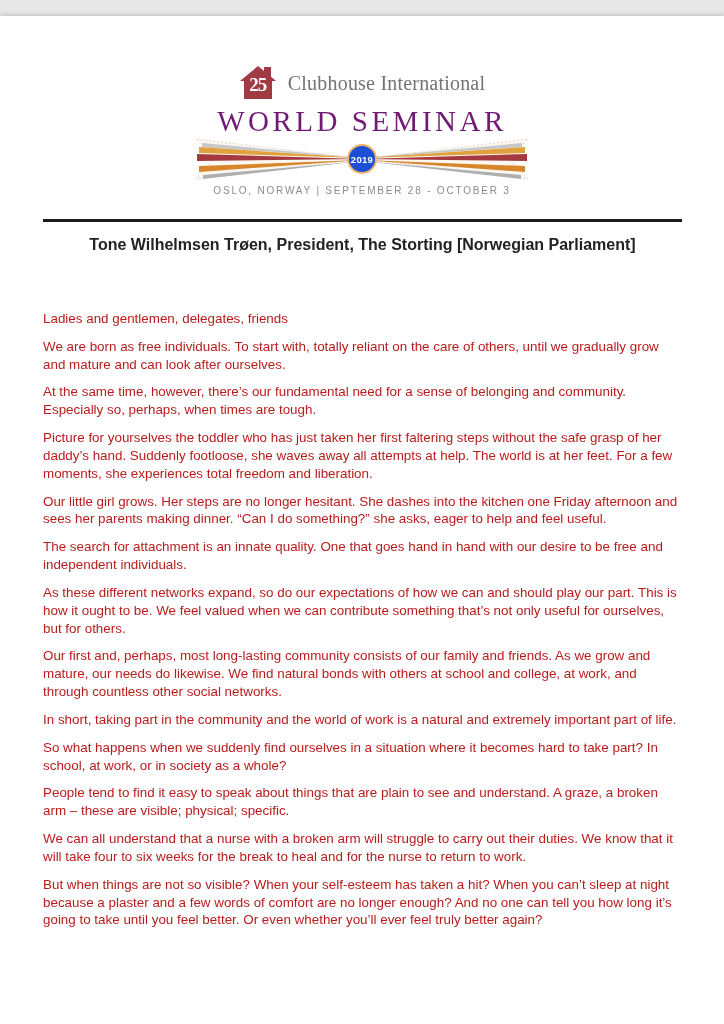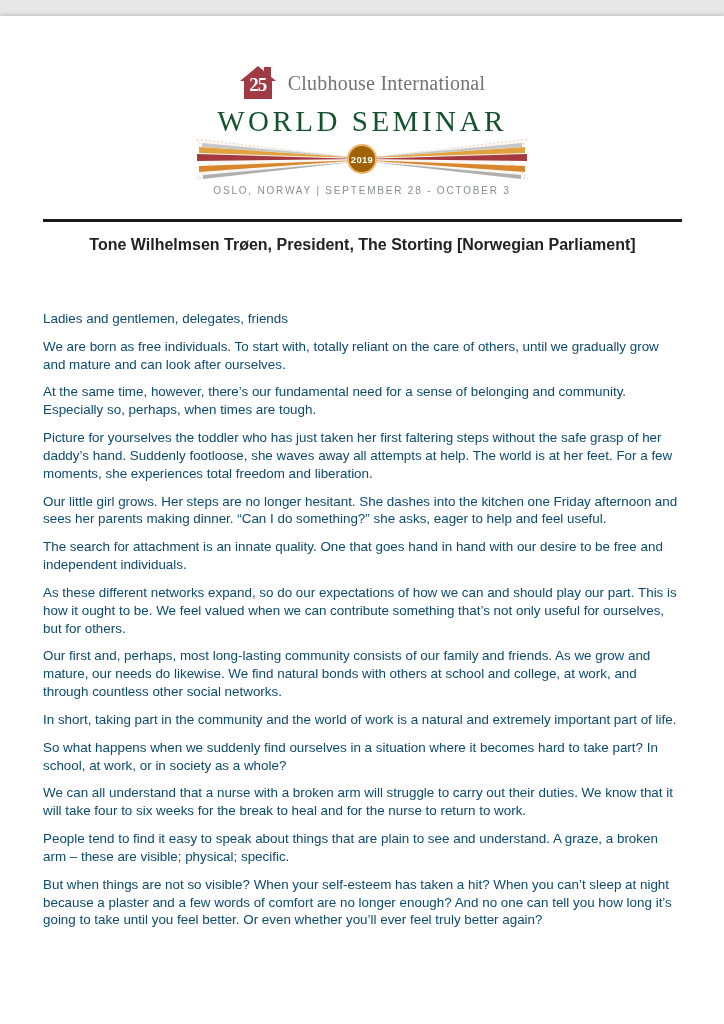--- a/index.html
+++ b/index.html
@@ -25,49 +25,49 @@
     font-weight:bold; font-size:19px; letter-spacing:-1px; text-align:center;
   }
   .org-name {
     font-family:"Liberation Serif", serif;
     font-size:20px; color:#737373; letter-spacing:.2px;
   }
   .event-name {
     margin-top:3px;
     font-family:"Liberation Serif", serif;
     font-size:29px; letter-spacing:3.5px;
-    color:#14532d; font-weight:400;
+    color:#701a75; font-weight:400;
   }
   .ribbon-wrap { position:relative; width:340px; height:46px; margin:-2px auto 0; }
   .ribbon-wrap svg { display:block; }
   .year-badge {
     position:absolute; left:50%; top:50%; transform:translate(-50%,-50%);
     width:26px; height:26px; border-radius:50%;
-    background:#a16207; border:2px solid #F0B568;
+    background:#1d4ed8; border:2px solid #F0B568;
     display:flex; align-items:center; justify-content:center;
     color:#ffffff; font-size:9.5px; font-weight:bold; letter-spacing:.3px;
   }
   .location-dates {
     margin-top:3px;
     font-size:10px; letter-spacing:1.8px; color:#8A8C8F;
   }
 
   
   .plenary-header { position:absolute; top:203px; left:43px; right:42px; }
   .rule-top { border-top:2px solid #1a1a1a; }
   .rule-bottom { border-top:1px solid #1a1a1a; }
   .session-title { text-align:center; padding:5px 0 6px; font-size:13.5px; font-weight:bold; }
   .session-title span { text-decoration:underline; }
   .speaker { text-align:center; font-weight:bold; font-size:16px; margin-top:14px; }
 
   
   .doc-body { position:absolute; top:294px; left:43px; right:40px; }
   .doc-body p {
     margin:0 0 10px 0;
-    font-size:13.4px; line-height:1.33; color:#0c4a6e;
+    font-size:13.4px; line-height:1.33; color:#b91c1c;
   }
 </style>
 </head>
 <body>
 
 <div class="page">
 
   <div class="logo-block">
     <div class="logo-row">
       <div class="house-wrap">
@@ -116,18 +116,18 @@
     <p>Ladies and gentlemen, delegates, friends</p>
     <p>We are born as free individuals. To start with, totally reliant on the care of others, until we gradually grow and mature and can look after ourselves.</p>
     <p>At the same time, however, there’s our fundamental need for a sense of belonging and community. Especially so, perhaps, when times are tough.</p>
     <p>Picture for yourselves the toddler who has just taken her first faltering steps without the safe grasp of her daddy’s hand. Suddenly footloose, she waves away all attempts at help. The world is at her feet. For a few moments, she experiences total freedom and liberation.</p>
     <p>Our little girl grows. Her steps are no longer hesitant. She dashes into the kitchen one Friday afternoon and sees her parents making dinner. “Can I do something?” she asks, eager to help and feel useful.</p>
     <p>The search for attachment is an innate quality. One that goes hand in hand with our desire to be free and independent individuals.</p>
     <p>As these different networks expand, so do our expectations of how we can and should play our part. This is how it ought to be. We feel valued when we can contribute something that’s not only useful for ourselves, but for others.</p>
     <p>Our first and, perhaps, most long-lasting community consists of our family and friends. As we grow and mature, our needs do likewise. We find natural bonds with others at school and college, at work, and through countless other social networks.</p>
     <p>In short, taking part in the community and the world of work is a natural and extremely important part of life.</p>
     <p>So what happens when we suddenly find ourselves in a situation where it becomes hard to take part? In school, at work, or in society as a whole?</p>
+    <p>People tend to find it easy to speak about things that are plain to see and understand. A graze, a broken arm – these are visible; physical; specific.</p>
     <p>We can all understand that a nurse with a broken arm will struggle to carry out their duties. We know that it will take four to six weeks for the break to heal and for the nurse to return to work.</p>
-    <p>People tend to find it easy to speak about things that are plain to see and understand. A graze, a broken arm – these are visible; physical; specific.</p>
     <p>But when things are not so visible? When your self-esteem has taken a hit? When you can’t sleep at night because a plaster and a few words of comfort are no longer enough? And no one can tell you how long it’s going to take until you feel better. Or even whether you’ll ever feel truly better again?</p>
   </div>
 
 </div>
 
 </body></html>

